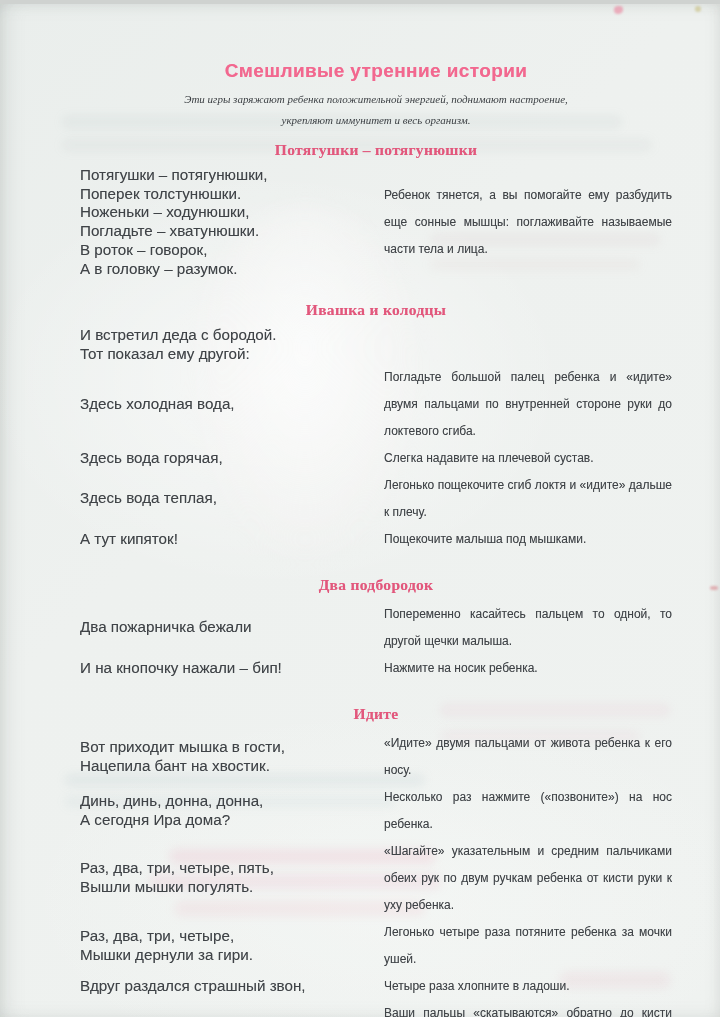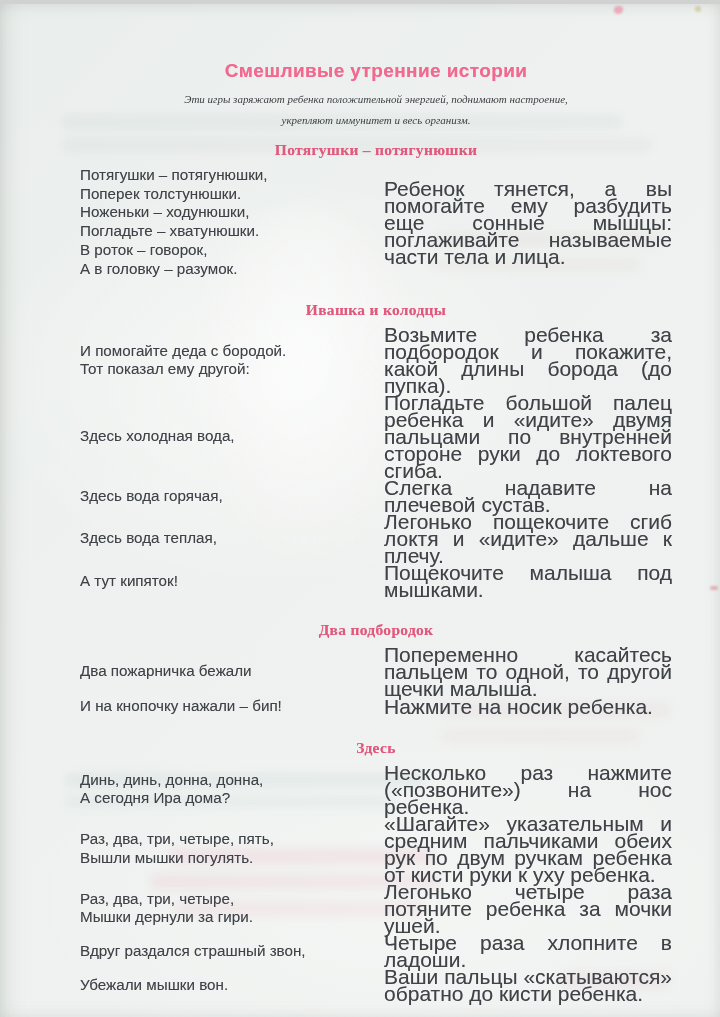--- a/index.html
+++ b/index.html
@@ -62,21 +62,21 @@
     font-size:15.5px;font-weight:bold;line-height:20px;
     color:#e2577c;letter-spacing:.3px;
     text-shadow:0 0 .5px rgba(226,87,124,.5);
   }
   section.section:first-of-type .section-heading{margin-top:9px;}
   .row{display:flex;align-items:center;}
   .col-left{width:288px;flex:0 0 288px;}
   .col-right{width:288px;flex:0 0 288px;margin-left:16px;}
   .poem-line{font-size:15.2px;line-height:18.7px;min-height:18.7px;white-space:nowrap;
     color:#3f4347;text-shadow:0 0 .4px rgba(63,67,71,.35);}
-  .instruction{margin:0;font-size:21px;line-height:17px;text-align:justify;
+  .instruction{margin:0;font-size:12px;line-height:27px;text-align:justify;
     color:#3f4347;text-shadow:0 0 .4px rgba(63,67,71,.35);}
 </style>
 </head>
 <body>
 
 <div class="page">
 
   <div class="artifact baby-blob"></div>
   <div class="artifact ghost-strip g1"></div>
   <div class="artifact ghost-strip g2"></div>
@@ -113,26 +113,23 @@
             </div>
             <div class="col-right">
               <p class="instruction">Ребенок тянется, а вы помогайте ему разбудить еще сонные мышцы: поглаживайте называемые части тела и лица.</p>
             </div>
           </div>
         </section>
         <section class="section">
           <h2 class="section-heading">Ивашка и колодцы</h2>
           <div class="row">
             <div class="col-left">
-              <div class="poem-line">И помогайте деда с бородой.</div>
+              <div class="poem-line">И встретил деда с бородой.</div>
               <div class="poem-line">Тот показал ему другой:</div>
             </div>
-            <div class="col-right">
-              <p class="instruction">Возьмите ребенка за подбородок и покажите, какой длины борода (до пупка).</p>
-            </div>
           </div>
           <div class="row">
             <div class="col-left">
               <div class="poem-line">Здесь холодная вода,</div>
             </div>
             <div class="col-right">
               <p class="instruction">Погладьте большой палец ребенка и «идите» двумя пальцами по внутренней стороне руки до локтевого сгиба.</p>
             </div>
           </div>
           <div class="row">
@@ -173,21 +170,30 @@
           <div class="row">
             <div class="col-left">
               <div class="poem-line">И на кнопочку нажали – бип!</div>
             </div>
             <div class="col-right">
               <p class="instruction">Нажмите на носик ребенка.</p>
             </div>
           </div>
         </section>
         <section class="section">
-          <h2 class="section-heading">Здесь</h2>
+          <h2 class="section-heading">Идите</h2>
+          <div class="row">
+            <div class="col-left">
+              <div class="poem-line">Вот приходит мышка в гости,</div>
+              <div class="poem-line">Нацепила бант на хвостик.</div>
+            </div>
+            <div class="col-right">
+              <p class="instruction">«Идите» двумя пальцами от живота ребенка к его носу.</p>
+            </div>
+          </div>
           <div class="row">
             <div class="col-left">
               <div class="poem-line">Динь, динь, донна, донна,</div>
               <div class="poem-line">А сегодня Ира дома?</div>
             </div>
             <div class="col-right">
               <p class="instruction">Несколько раз нажмите («позвоните») на нос ребенка.</p>
             </div>
           </div>
         </section>

